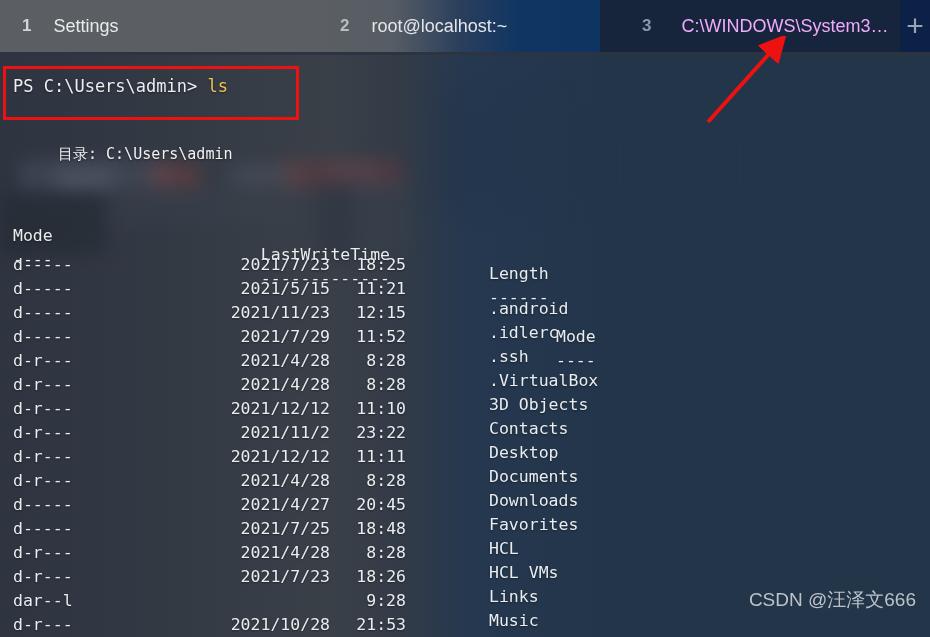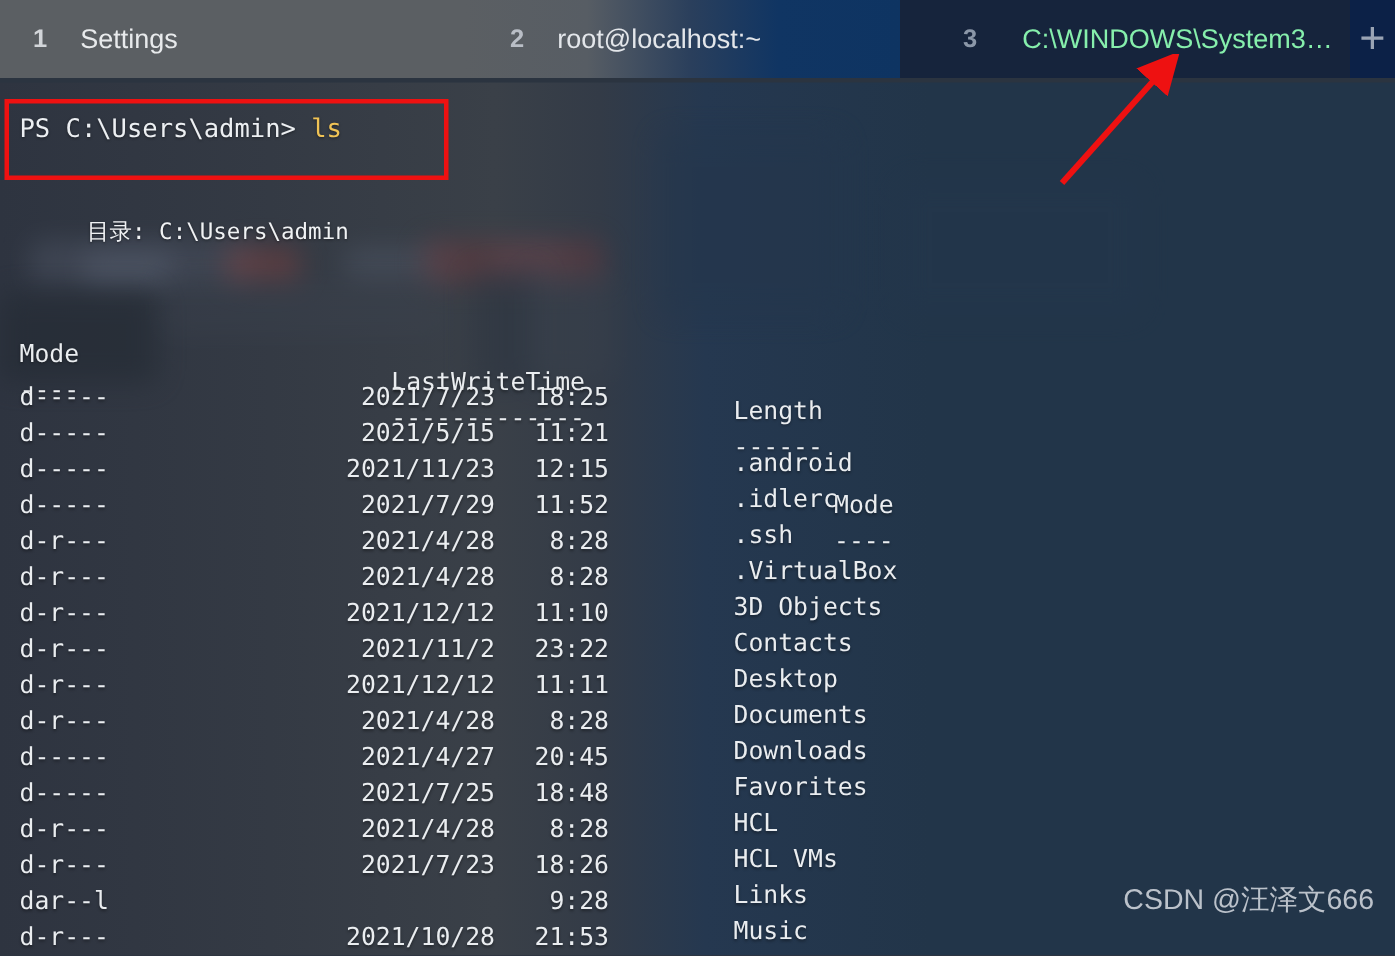--- a/index.html
+++ b/index.html
@@ -92,21 +92,21 @@
     width: 290px;
     padding-left: 30px;
     background: linear-gradient(to right, #5b5f63 0%, #575d64 28%, #2a3f5c 52%, #103563 72%, #0e3462 100%);
   }
   .tab-3 {
     width: 300px;
     padding-left: 42px;
     background: #16243c;
   }
   .tab-3 .tab-index { color: #8b97a8; margin-right: 30px; }
-  .tab-3 .tab-title { color: #86efac; text-align: right; }
+  .tab-3 .tab-title { color: #f0abfc; text-align: right; }
   .tab-new {
     flex: 1;
     background: #0c2147;
     display: flex;
     align-items: center;
     justify-content: center;
   }
   .plus-icon {
     color: #9aa4b4;
     font-size: 30px;

